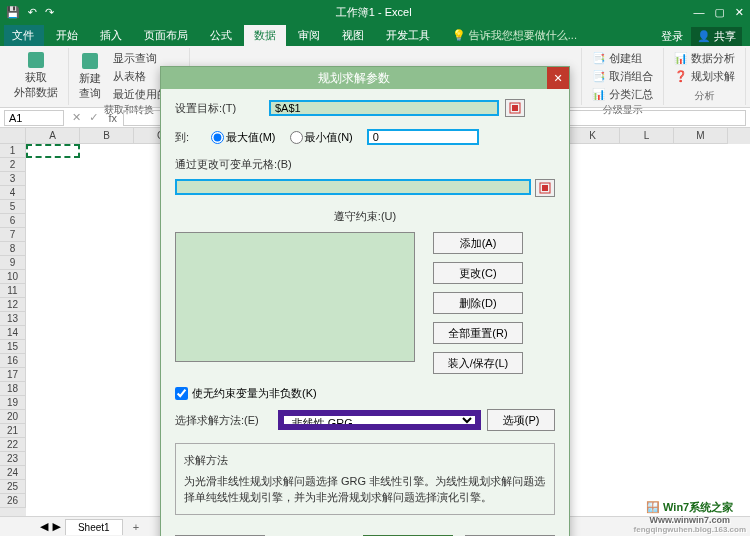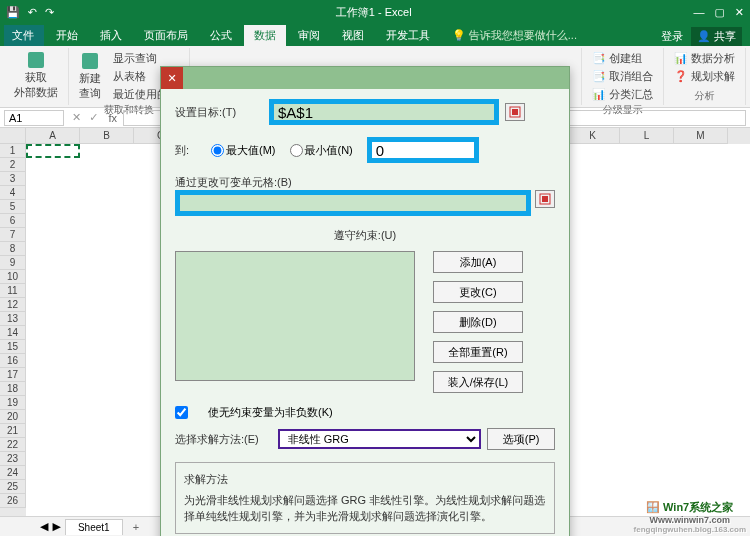--- a/index.html
+++ b/index.html
@@ -33,30 +33,30 @@
 .sel-a1 { position: absolute; top: 16px; left: 0; width: 54px; height: 14px; border: 2px dashed #0f7b3e; }
 .sheet-tabs { height: 20px; border-top: 1px solid #d4d4d4; display: flex; align-items: center; background: #f3f3f3; padding-left: 40px; gap: 4px; }
 .sheet-tabs .st { border: 1px solid #ccc; border-bottom: none; padding: 2px 12px; background: #fff; font-size: 10px; }
 .dialog { position: absolute; top: 66px; left: 160px; width: 410px; background: #eef5ee; border: 1px solid #7aa67a; box-shadow: 0 3px 10px rgba(0,0,0,0.3); }
 .dlg-title { background: #8fbf8f; height: 22px; display: flex; align-items: center; color: #fff; }
 .dlg-title span { flex: 1; text-align: center; font-size: 12px; }
 .dlg-close { width: 22px; height: 22px; background: #c0392b; color: #fff; display: flex; align-items: center; justify-content: center; cursor: pointer; }
 .dlg-body { padding: 10px 14px; }
 .row { display: flex; align-items: center; margin-bottom: 12px; gap: 6px; }
 .row label { font-size: 11px; color: #333; }
-.txtinp { border: 5px solid #0ea5e9; background: #c9e4c9; height: 26px; padding: 0 4px; font-size: 15px; }
+.txtinp { border: 2px solid #0ea5e9; background: #c9e4c9; height: 16px; padding: 0 4px; font-size: 11px; }
 .refbtn { width: 20px; height: 18px; border: 1px solid #888; background: #f0f0f0; display: inline-flex; align-items: center; justify-content: center; }
 .refbtn svg { width: 12px; height: 12px; }
 .radio { display: flex; align-items: center; gap: 2px; margin-right: 8px; }
 .constraints { border: 1px solid #888; background: #c9e4c9; width: 240px; height: 130px; }
 .sidebtns { display: flex; flex-direction: column; gap: 8px; }
 .dlgbtn { border: 1px solid #888; background: #f4f4f4; width: 90px; height: 22px; font-size: 11px; cursor: pointer; }
 .dlgbtn.primary { border: 2px solid #3a7a3a; }
-.chk { display: flex; align-items: center; gap: 20px; }
-.sel { border: 2px solid #4c1d95; background: #fff; height: 20px; width: 210px; padding: 0 4px; font-size: 11px; }
+.chk { display: flex; align-items: center; gap: 4px; }
+.sel { border: 6px solid #4c1d95; background: #fff; height: 20px; width: 210px; padding: 0 4px; font-size: 11px; }
 .helpbox { border: 1px solid #aaa; padding: 8px; margin-top: 8px; font-size: 11px; color: #333; line-height: 1.5; }
 .dlg-footer { display: flex; justify-content: space-between; padding: 10px 14px; }
 .dlg-footer .rightbtns { display: flex; gap: 12px; }
 .watermark { position: absolute; right: 4px; bottom: 2px; font-size: 14px; font-weight: bold; color: #1a6b1a; text-shadow: 1px 1px #fff; display: flex; align-items: center; flex-direction: column; }
 .watermark .sub { font-size: 9px; color: #666; }
 </style>
 </head>
 <body>
 
 <div class="titlebar">
@@ -195,20 +195,21 @@
 
 <div class="sheet-tabs">
   <span>◀</span>
   <span>▶</span>
   <div class="st">Sheet1</div>
   <div style="padding:2px 6px;color:#666">+</div>
 </div>
 
 <div class="dialog">
   <div class="dlg-title">
+    <span>规划求解参数</span>
     <div class="dlg-close">✕</div>
   </div>
   <div class="dlg-body">
     <div class="row">
       <label style="width:88px">设置目标:(T)</label>
       <input class="txtinp" style="width: 230px;" value="$A$1">
       <div class="refbtn">
           <svg viewBox="0 0 12 12">
             <rect x="1" y="1" width="10" height="10" fill="none" stroke="#c33"></rect>
             <rect x="3" y="3" width="6" height="6" fill="#c33"></rect>
@@ -220,21 +221,21 @@
       <div class="radio">
           <input type="radio" checked="" style="">
           <span>最大值(M)</span>
         </div>
       <div class="radio">
           <input type="radio" style="">
           <span>最小值(N)</span>
         </div>
       <input class="txtinp" style="width: 112px; background: rgb(255, 255, 255);" value="0">
     </div>
-    <div class="row" style="flex-direction:column;align-items:flex-start;gap:0">
+    <div class="row" style="flex-direction:column;align-items:flex-start;gap:7px">
       <label>通过更改可变单元格:(B)</label>
       <div style="display:flex;gap:4px;width:100%">
         <input class="txtinp" style="flex: 1 1 0%;">
         <div class="refbtn">
             <svg viewBox="0 0 12 12">
               <rect x="1" y="1" width="10" height="10" fill="none" stroke="#c33"></rect>
               <rect x="3" y="3" width="6" height="6" fill="#c33"></rect>
             </svg>
           </div>
       </div>

